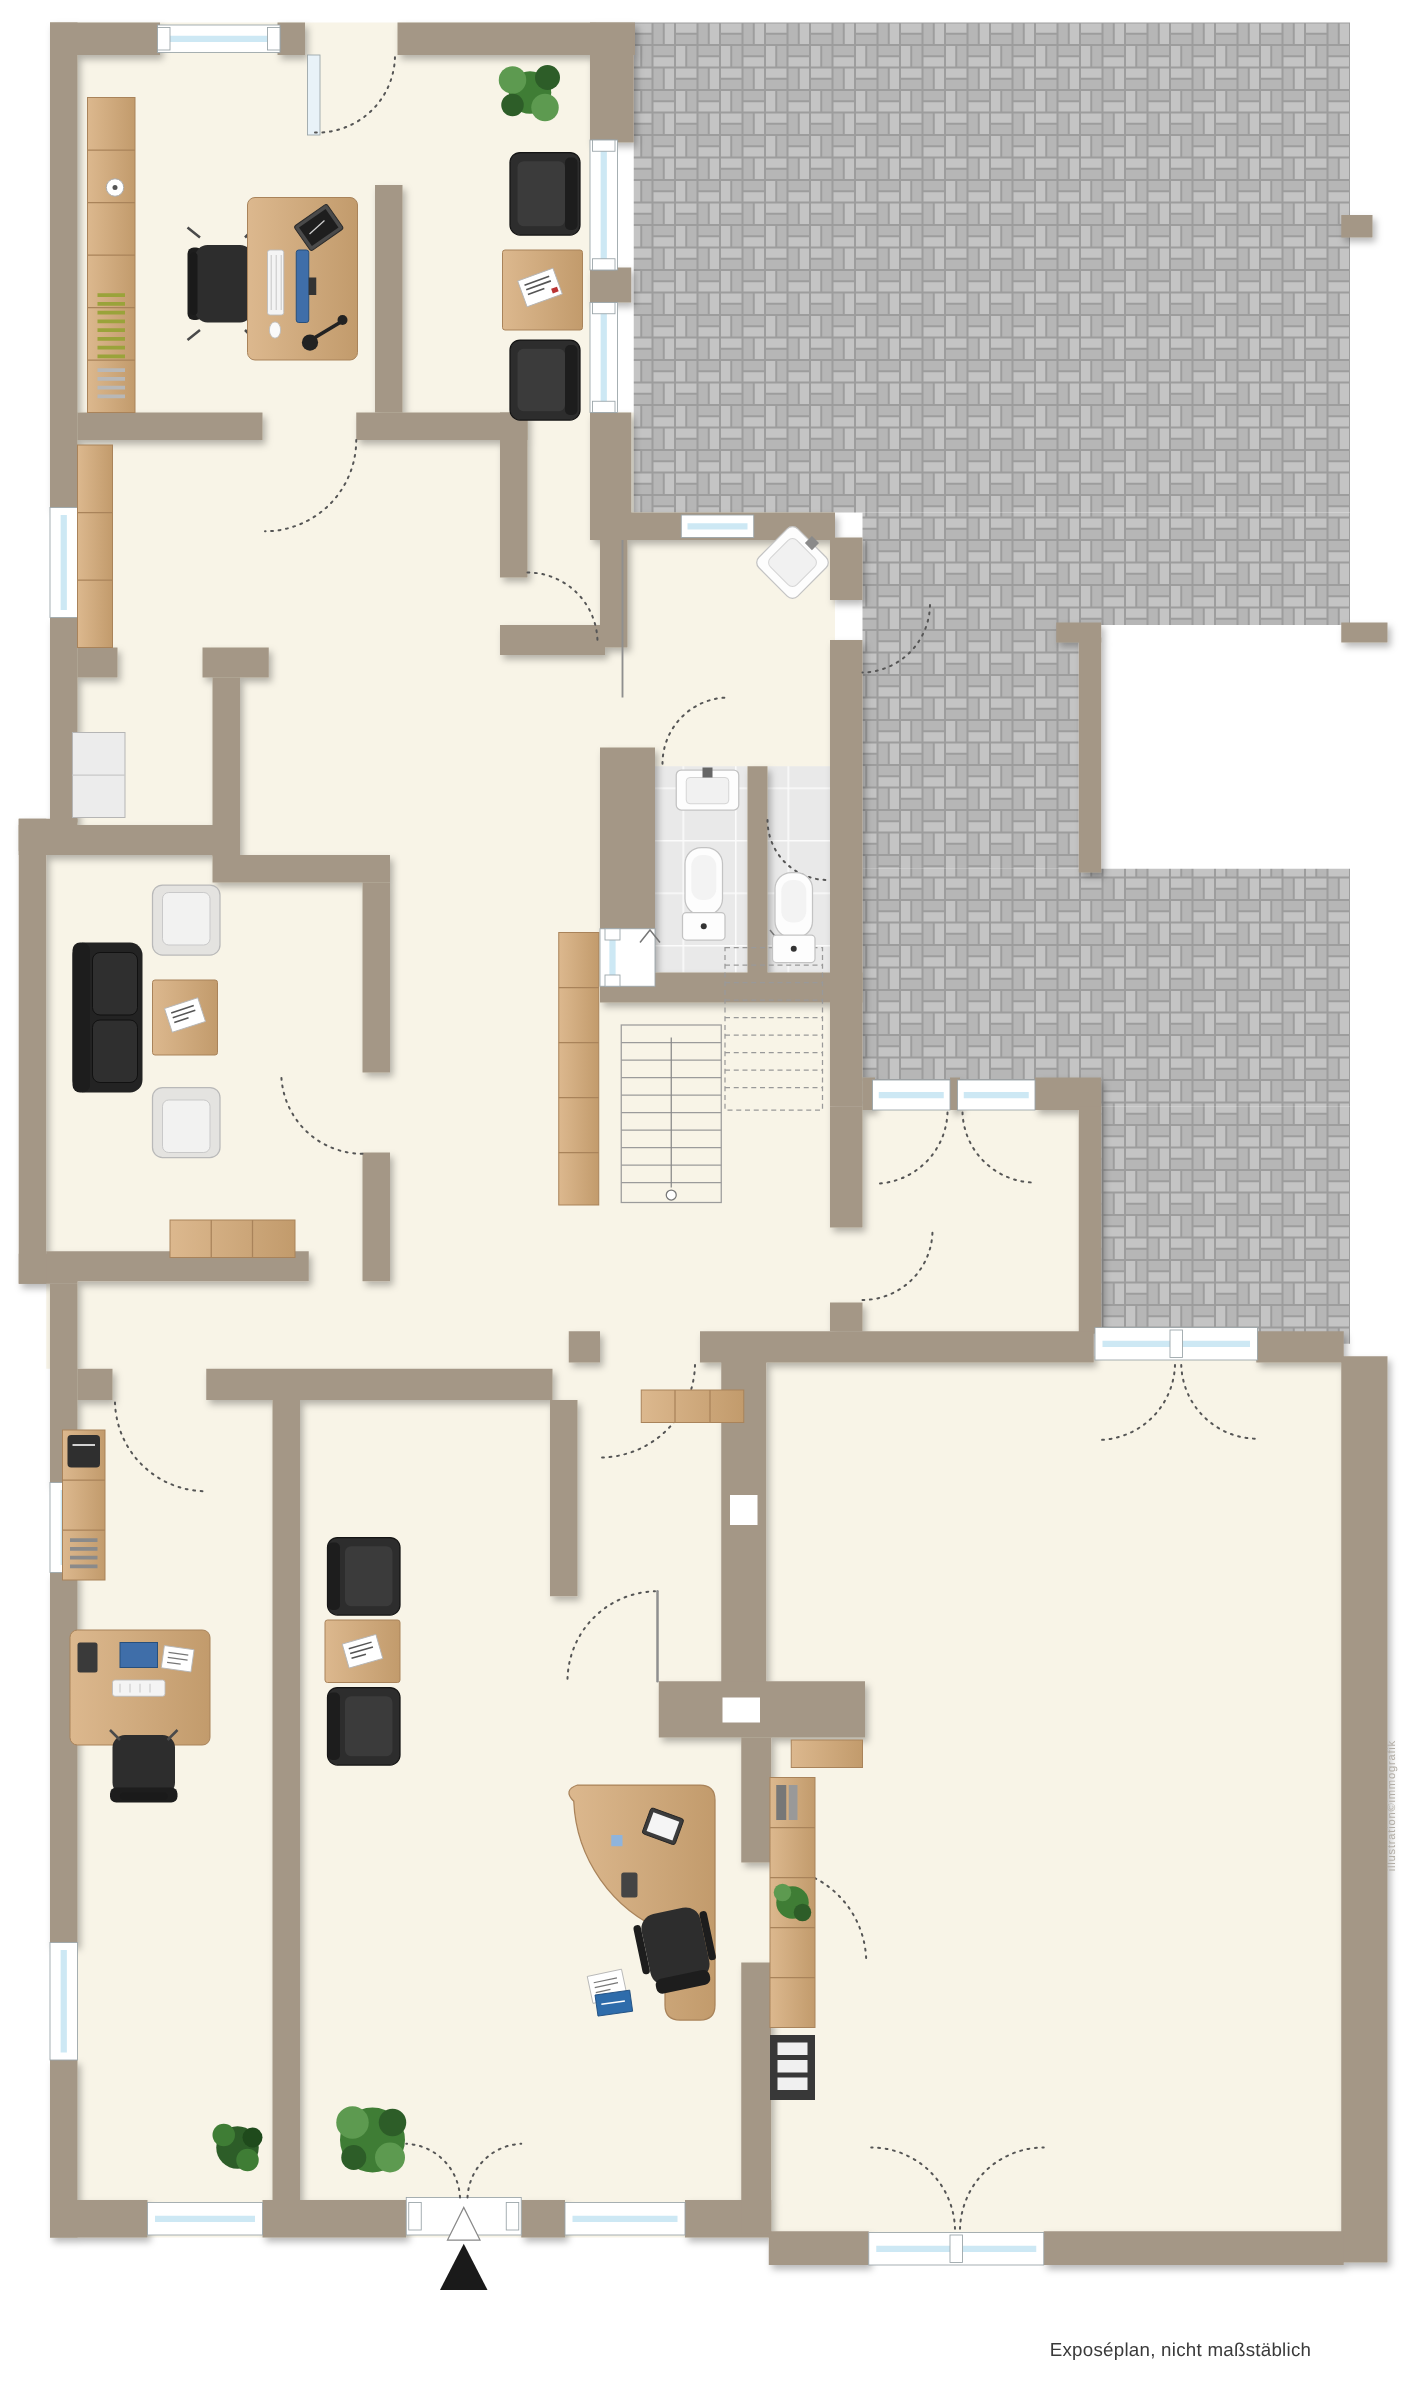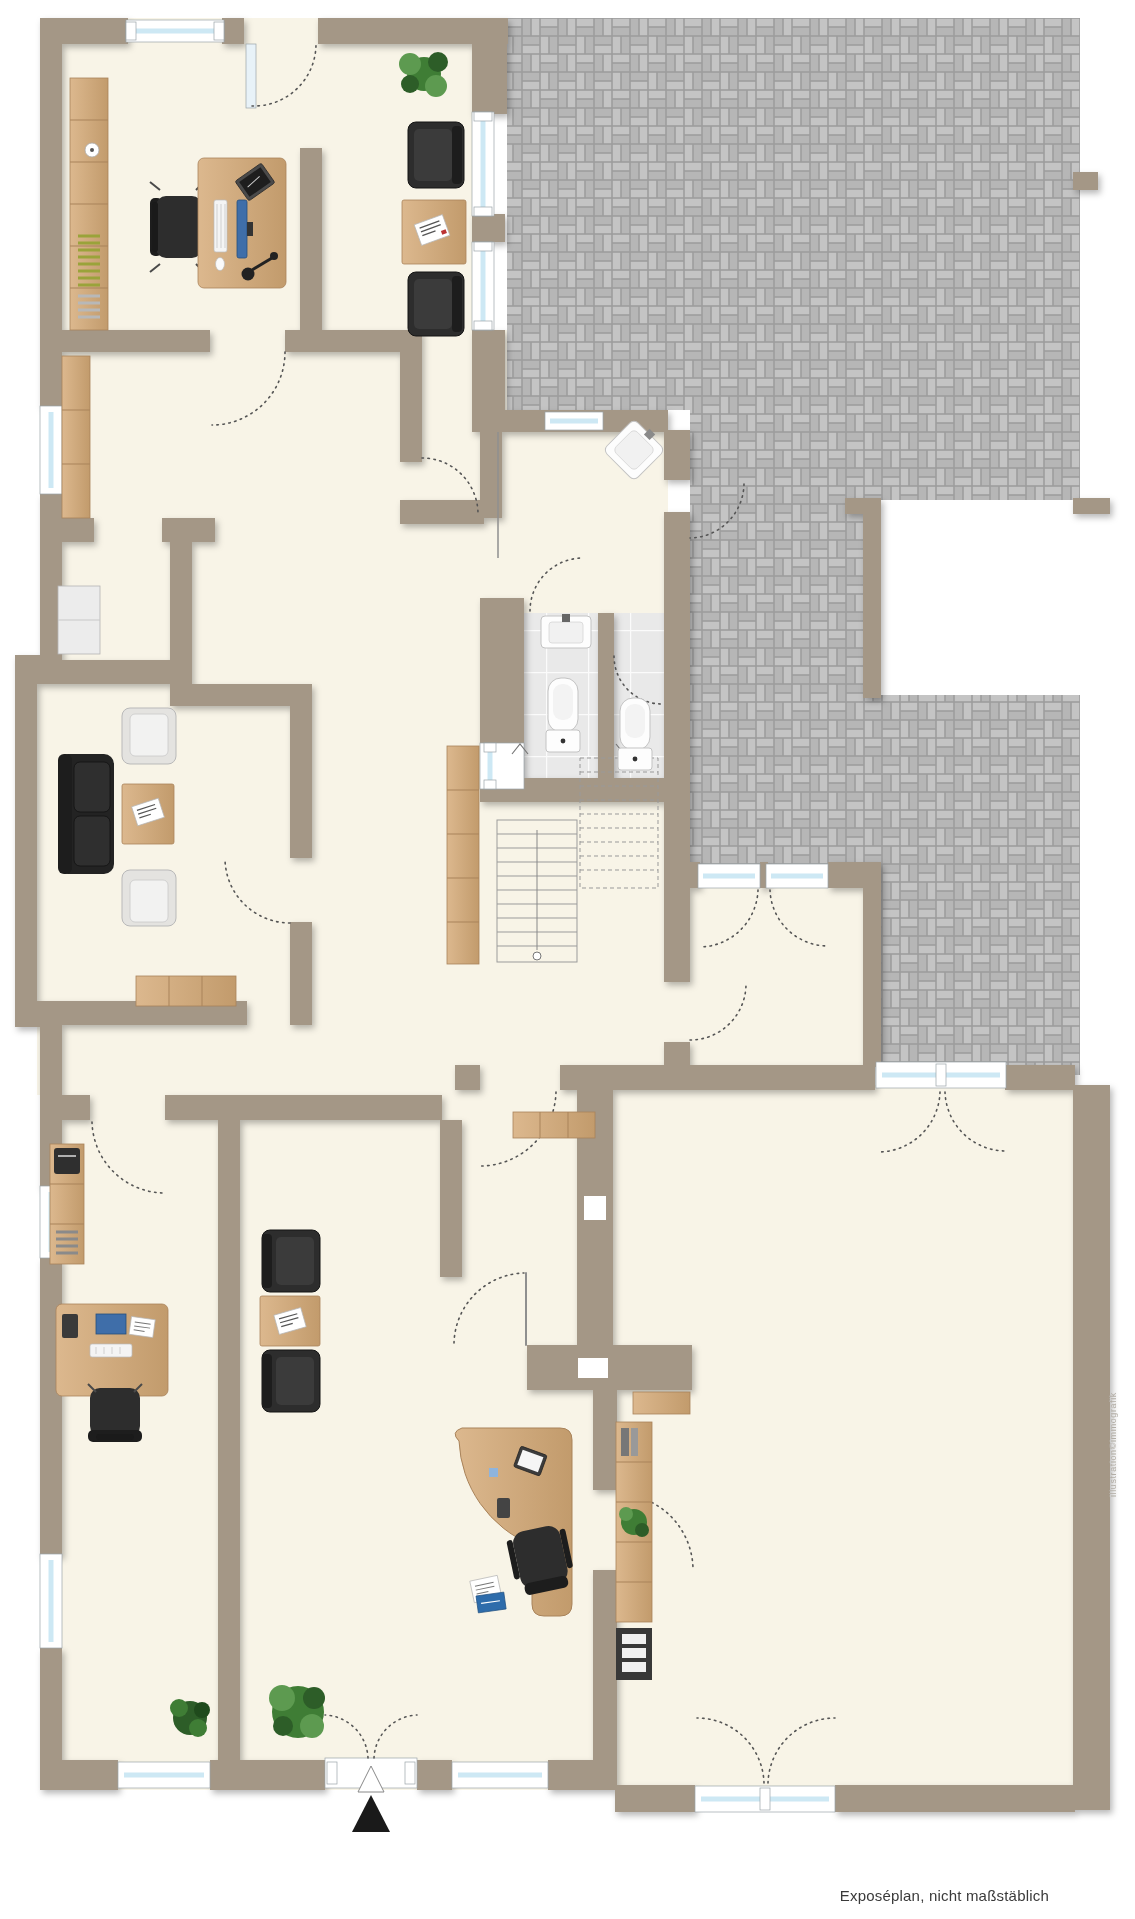--- a/index.html
+++ b/index.html
@@ -1,20 +1,20 @@
 <!DOCTYPE html>
 <html style="--wall: #a49786; --floor: #f8f4e7; --paver_joint: #9d9d9d; --paver_a: #c4c4c4; --paver_b: #b6b6b6; --tile: #e9e9e9; --tile_line: #fbfbfb; --glass: #cde8f4; --frame_stroke: #9aa4a8; --wood_light: #dcb88e; --wood_dark: #c29b6c; --wood_line: #a9835a; --black: #2d2d2d; --black_dark: #1d1d1d; --sofa: #232323; --chair_light: #e4e3e0; --plant: #3f7d35; --plant_light: #5d9a50; --plant_dark: #2d5d28; --olive: #9aa33a; --screen_blue: #3f6ea9; --folder_blue: #2e6cab; --fixture_white: #fdfdfd; --arc: #555555; --stair: #9b9b9b; --caption: #3a3a3a; --watermark: #b3aea6;"><head>
 <meta charset="utf-8">
 <style>
   html,body{margin:0;padding:0;background:#ffffff;}
   #plan-root{position:relative;width:1135px;height:1919px;background:#ffffff;overflow:hidden;
              font-family:"Liberation Sans",sans-serif;}
   #plan-root svg{position:absolute;left:0;top:0;}
   .caption{position:absolute;top:1872px;right:86px;font-size:15px;color:var(--caption,#3a3a3a);
-           letter-spacing:.2px;margin-top:15px;}
+           letter-spacing:.2px;}
   .watermark{position:absolute;left:1108px;top:1497px;transform-origin:left top;
              transform:rotate(-90deg);font-size:9px;letter-spacing:.6px;
              color:var(--watermark,#b3aea6);white-space:nowrap;}
 </style>
 </head>
 <body>
 
 <div id="plan-root">
 <svg width="1135" height="1919" viewBox="0 0 1135 1919">
   <defs>

